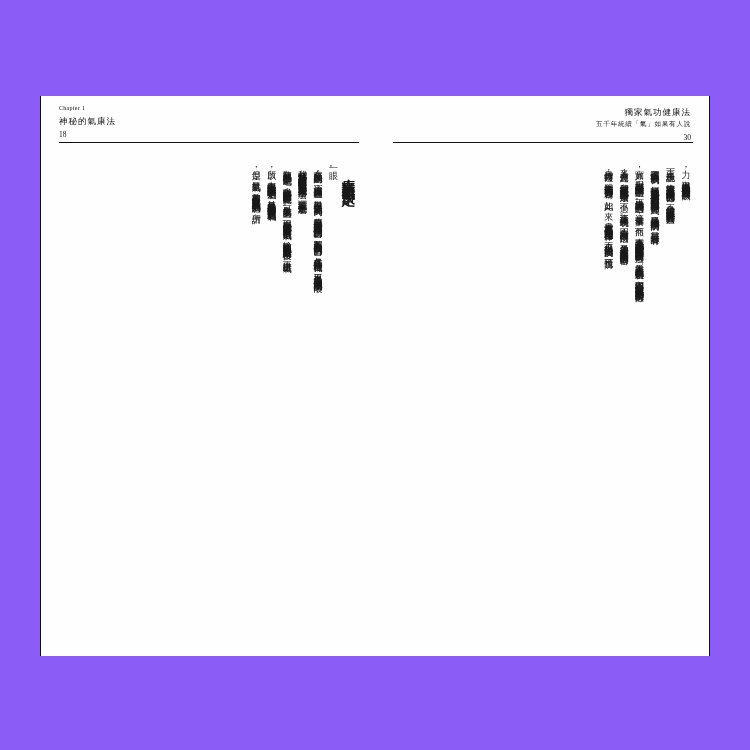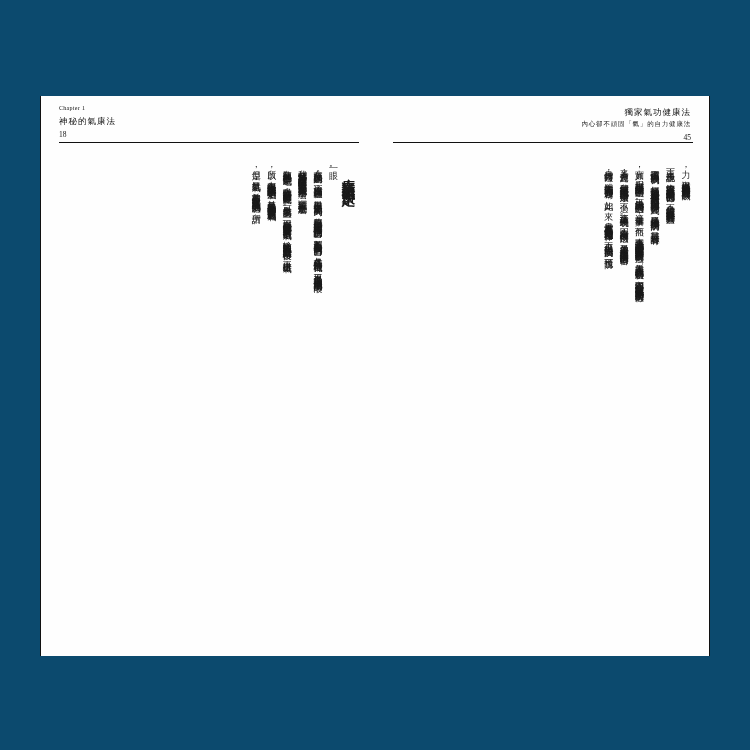--- a/index.html
+++ b/index.html
@@ -13,21 +13,21 @@
     font-family: "DejaVu Sans", sans-serif;
     overflow: hidden;
   }
 
   
   .spread {
     position: absolute;
     left: 0; top: 0;
     width: 750px;
     height: 750px;
-    background: #0c4a6e;
+    background: #8b5cf6;
   }
 
   
   .book {
     position: absolute;
     left: 40px;
     top: 96px;
     width: 670px;
     height: 560px;
     background: #fefefe;
@@ -128,22 +128,22 @@
 </head>
 <body>
 
 <div class="spread">
   <div class="book">
 
     <div class="page right">
       <div class="rule"></div>
       <div class="runhead">
         <span class="ttl">獨家氣功健康法</span>
-        <span class="sub">內心卻不頑固「氣」的自力健康法</span>
-        <span class="folio">45</span>
+        <span class="sub">五千年統續「氣」如果有人說</span>
+        <span class="folio">30</span>
       </div>
 
       <div class="body-area">
         <p>力，導引術必須豬由自我的實踐才能知其所以然。</p>
         <p>更進一步地說，治癒疾病只不過是導引術的功能的部分面已。不身體力行的人也許無法真正理解其真髓。</p>
         <p>習慣了西洋醫學的我們，很輕易地就會連想到染有疾病只要治癒就沒事刻不拘泥於任何事物的生存方式。是單純地治療或預防疾病，其目標志於擁有一</p>
         <p>實如，利用導引術可消除貧問的堅硬，也可治癒體內心的問題。這是一個事實，然而，事實上要消除內心的問題本來就必須實行除去肩膀堅硬的行法。如果有人說「我的肩膀很硬，內心卻不頑固」就妨礙他著無消除肩膀堅硬的行法。</p>
         <p>為了方便起見，我們把導引術以現代的用語稱為健康法。不過，這並非正確的表現。因為實行導引術的行法，是為了學習追求不拘說於任何事物的自己的哲學。</p>
         <p>身體力行法時，體內的氣流會和身體合而為一。如此，一來，身體本來具有的自然治癒力就能發揮作用。不但可自然的治癒疾病，也可預防。</p>
       </div>

